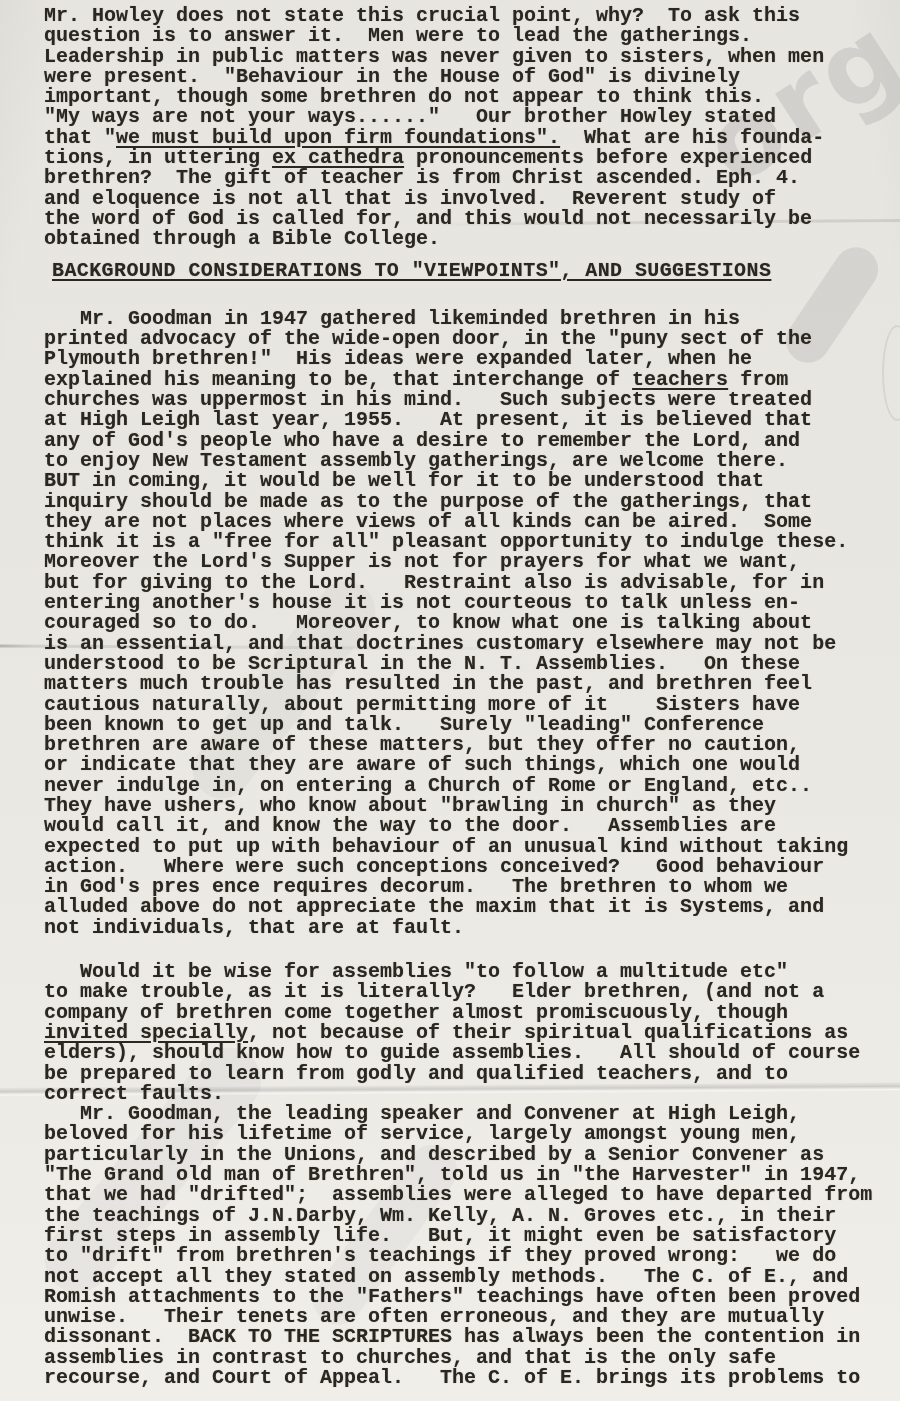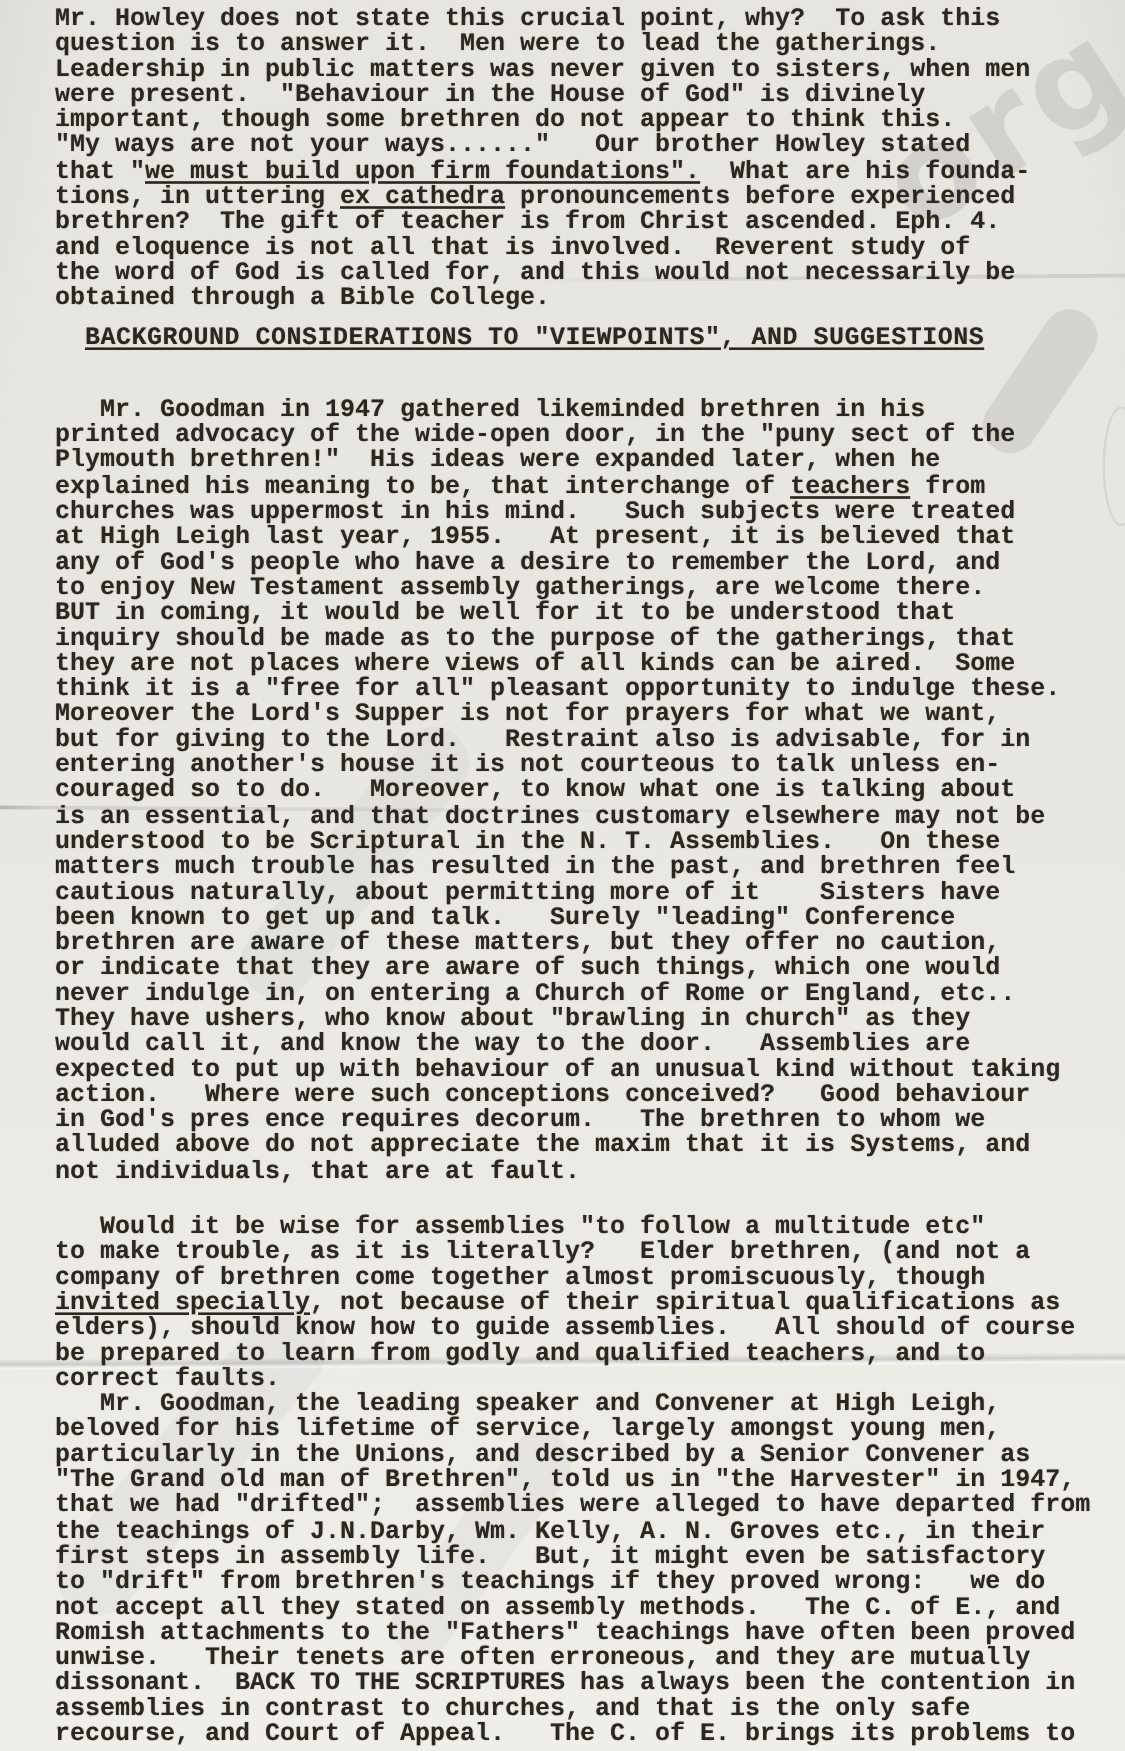--- a/index.html
+++ b/index.html
@@ -17,22 +17,22 @@
   }
   .doc {
     position:absolute; left:44px; top:6px; z-index:3;
     font:700 20px/20.3px "Liberation Mono","DejaVu Sans Mono",monospace;
     color:#29271f;
     white-space:pre;
     text-shadow:0 0 1px rgba(41,39,31,0.38);
   }
   .line { height:20.3px; }
   .u { text-decoration:underline; text-decoration-thickness:2px; text-underline-offset:3px; }
-  .section-heading { margin:11px 0 0 24px; letter-spacing:0.4px; }
-  .paragraph-2 { margin-top:38px; }
+  .section-heading { margin:11px 0 0 8px; letter-spacing:0.4px; }
+  .paragraph-2 { margin-top:28px; }
   .paragraph-3 { margin-top:24px; }
   .paragraph-4 { }
 
   .watermark {
     position:absolute; left:698px; top:48px; z-index:2;
     transform:rotate(-33deg);
     font:700 104px/1 "DejaVu Sans","Liberation Sans",sans-serif;
     color:rgba(105,105,105,0.17);
     letter-spacing:5px;
   }

